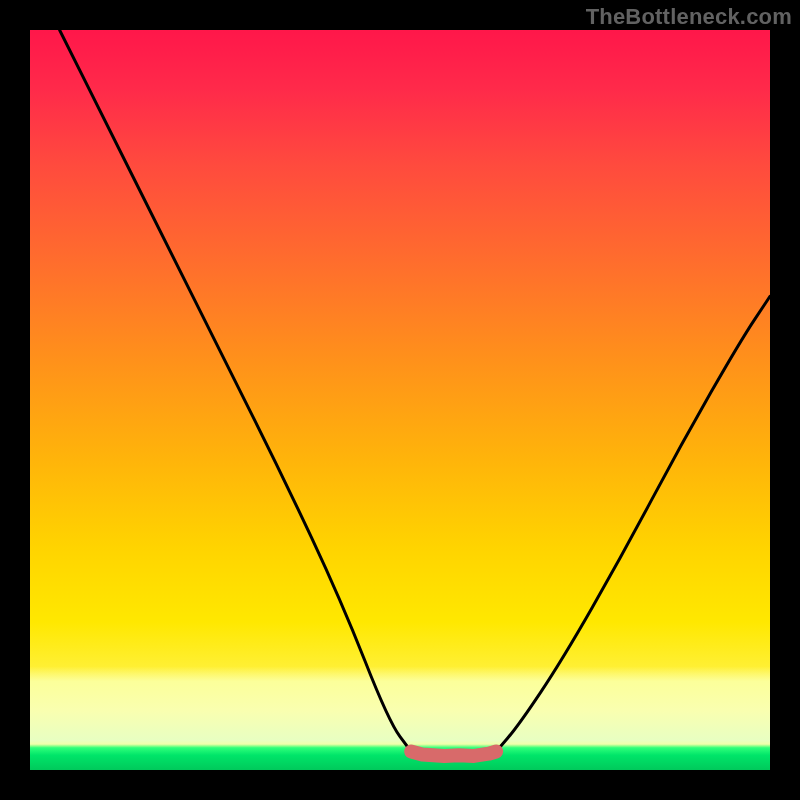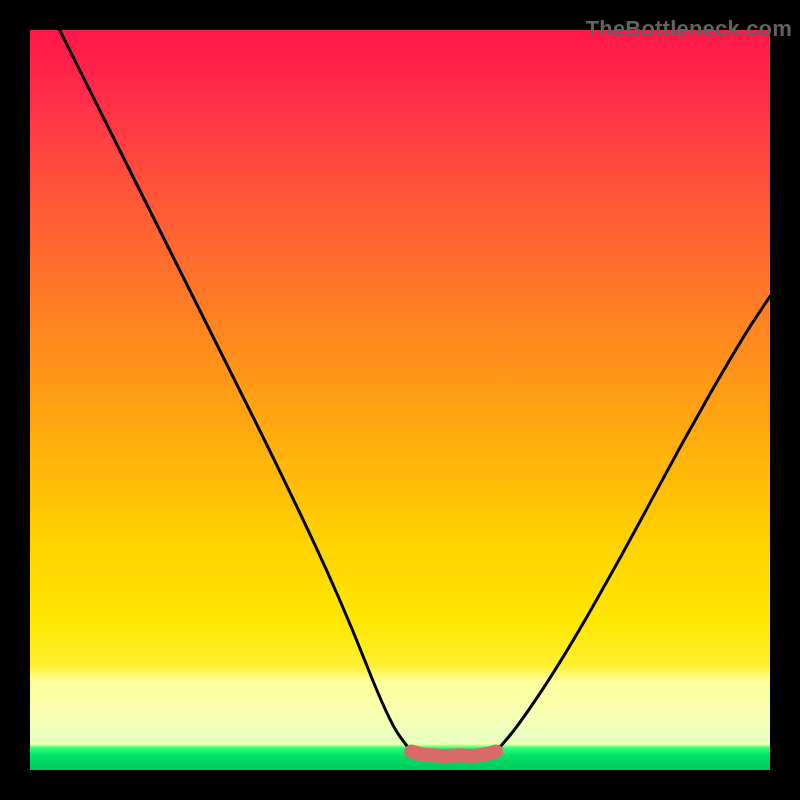--- a/index.html
+++ b/index.html
@@ -12,21 +12,21 @@
     font-family: Arial, Helvetica, sans-serif;
   }
   .frame {
     position: relative;
     width: 800px;
     height: 800px;
     background: #000;
   }
   .watermark {
     position: absolute;
-    top: 16px;
+    top: 4px;
     right: 8px;
     color: #626262;
     font-size: 22px;
     font-weight: 600;
     letter-spacing: 0.2px;
     z-index: 50;
     user-select: none;
     text-align: right;
   }
   .plot-area {

